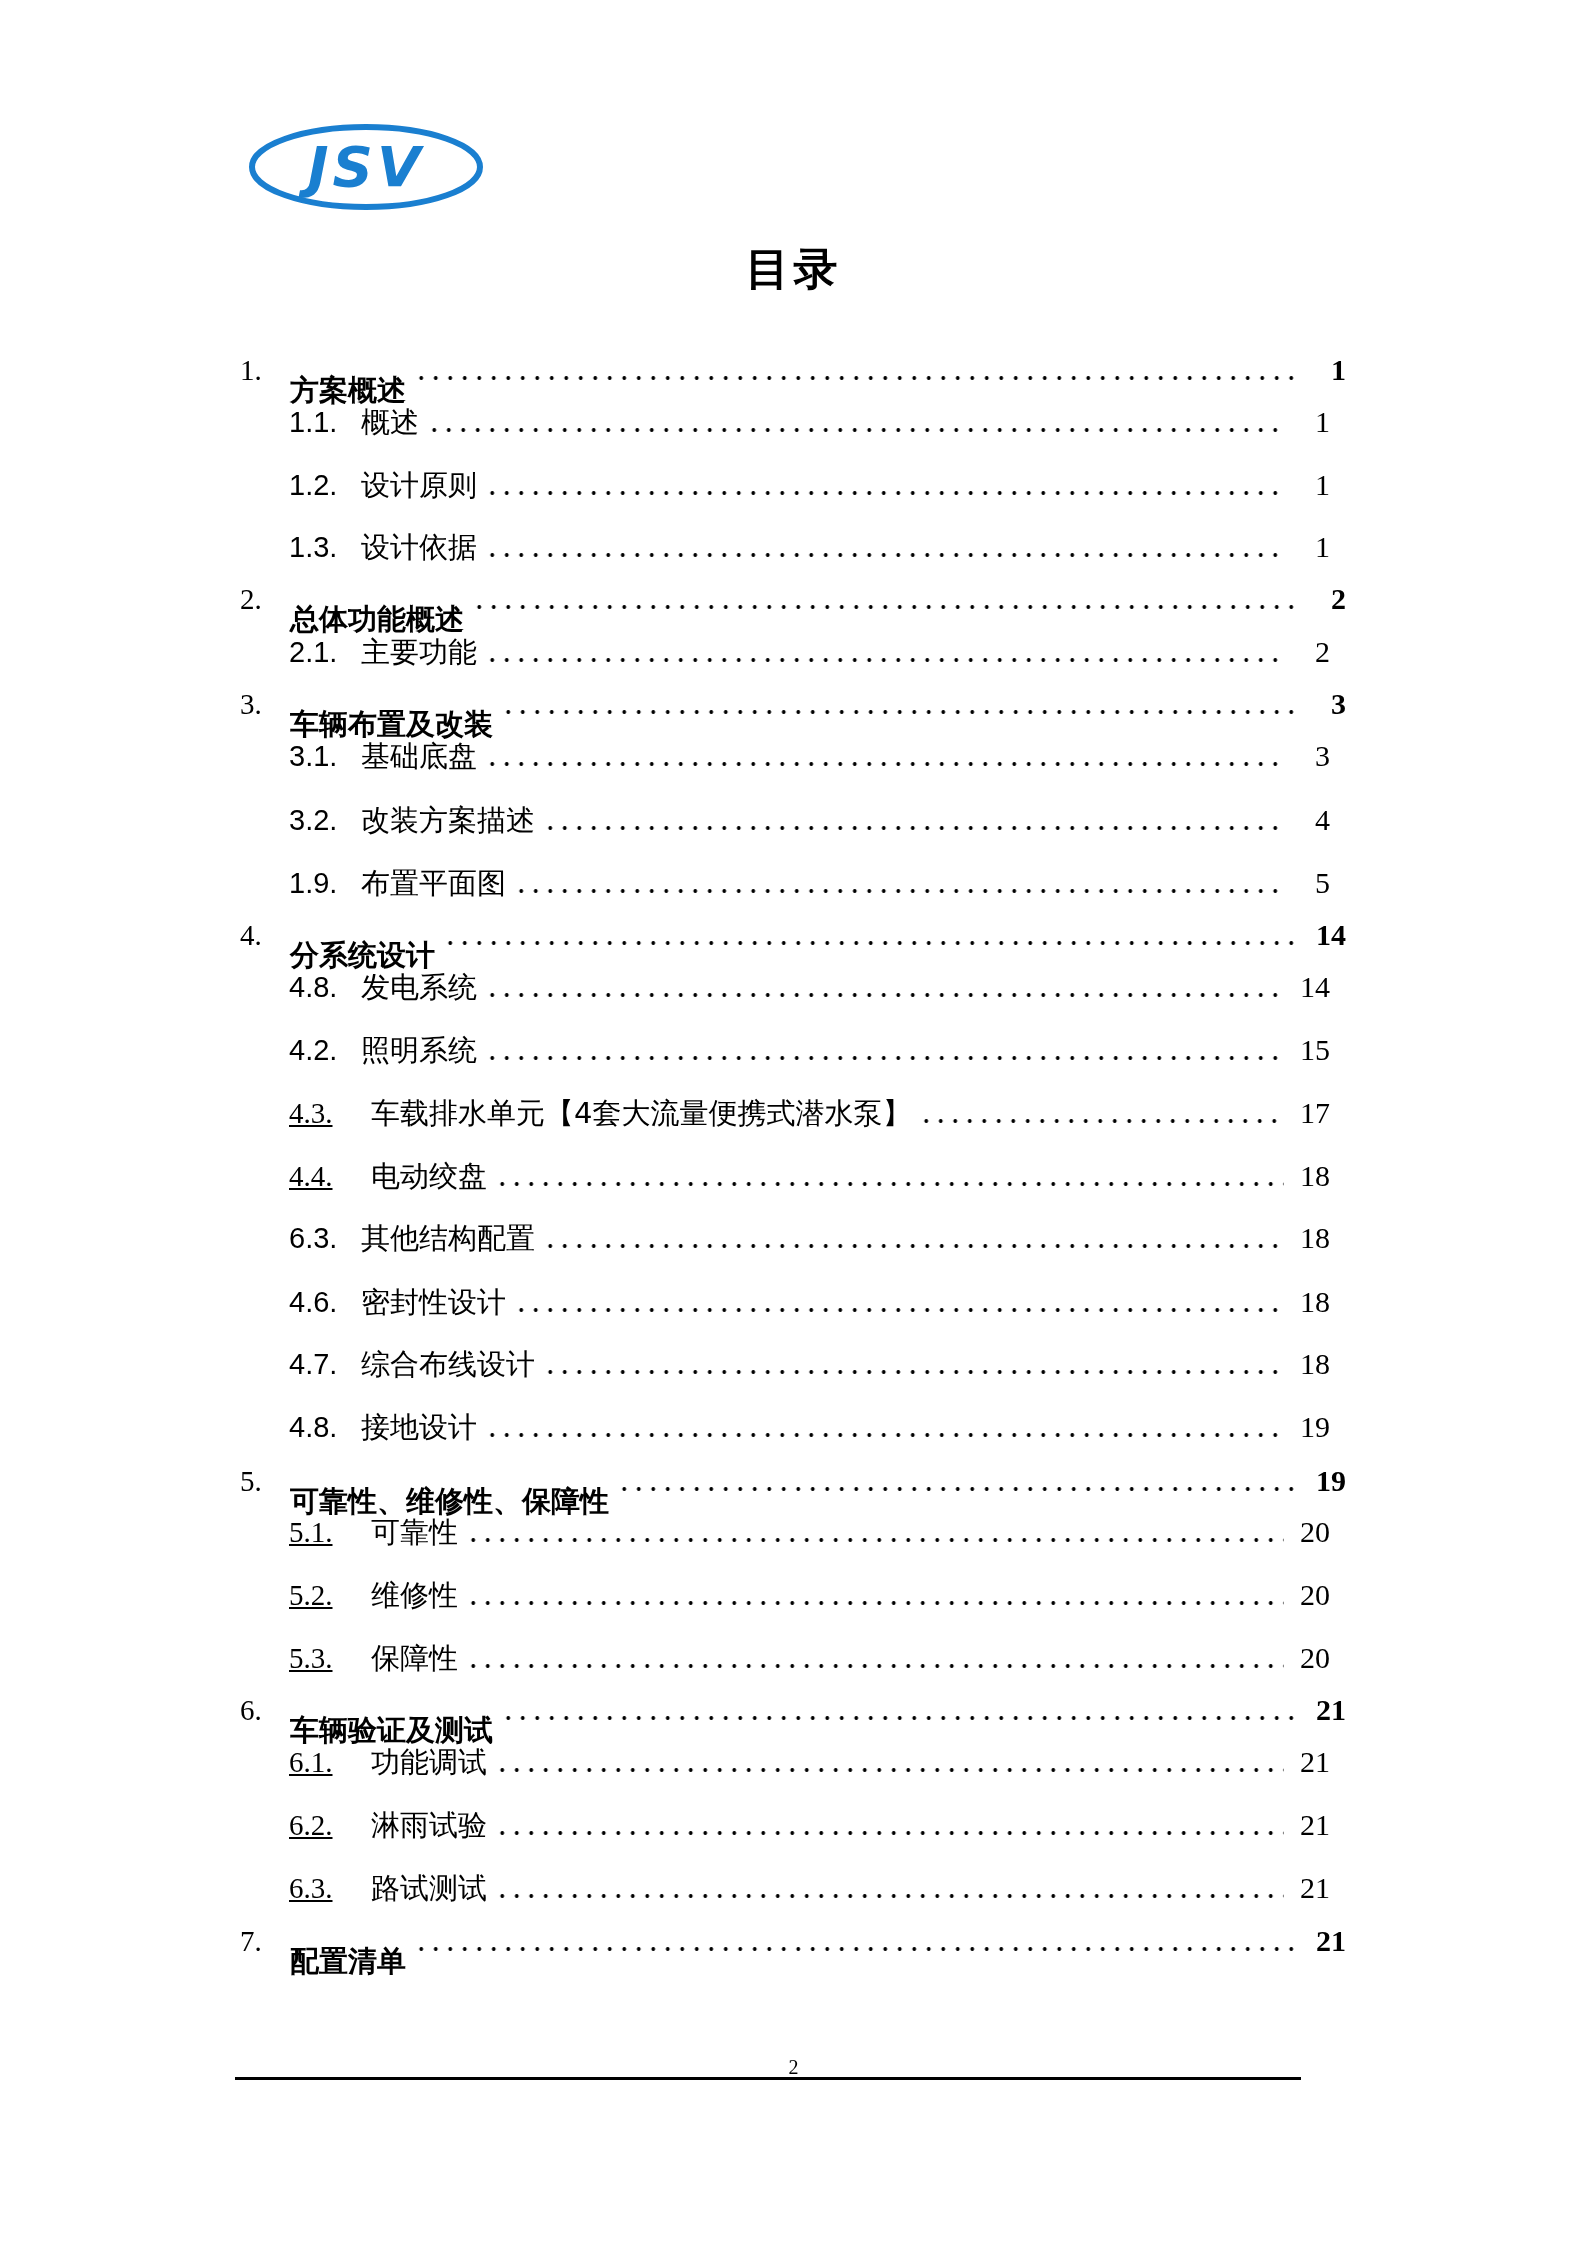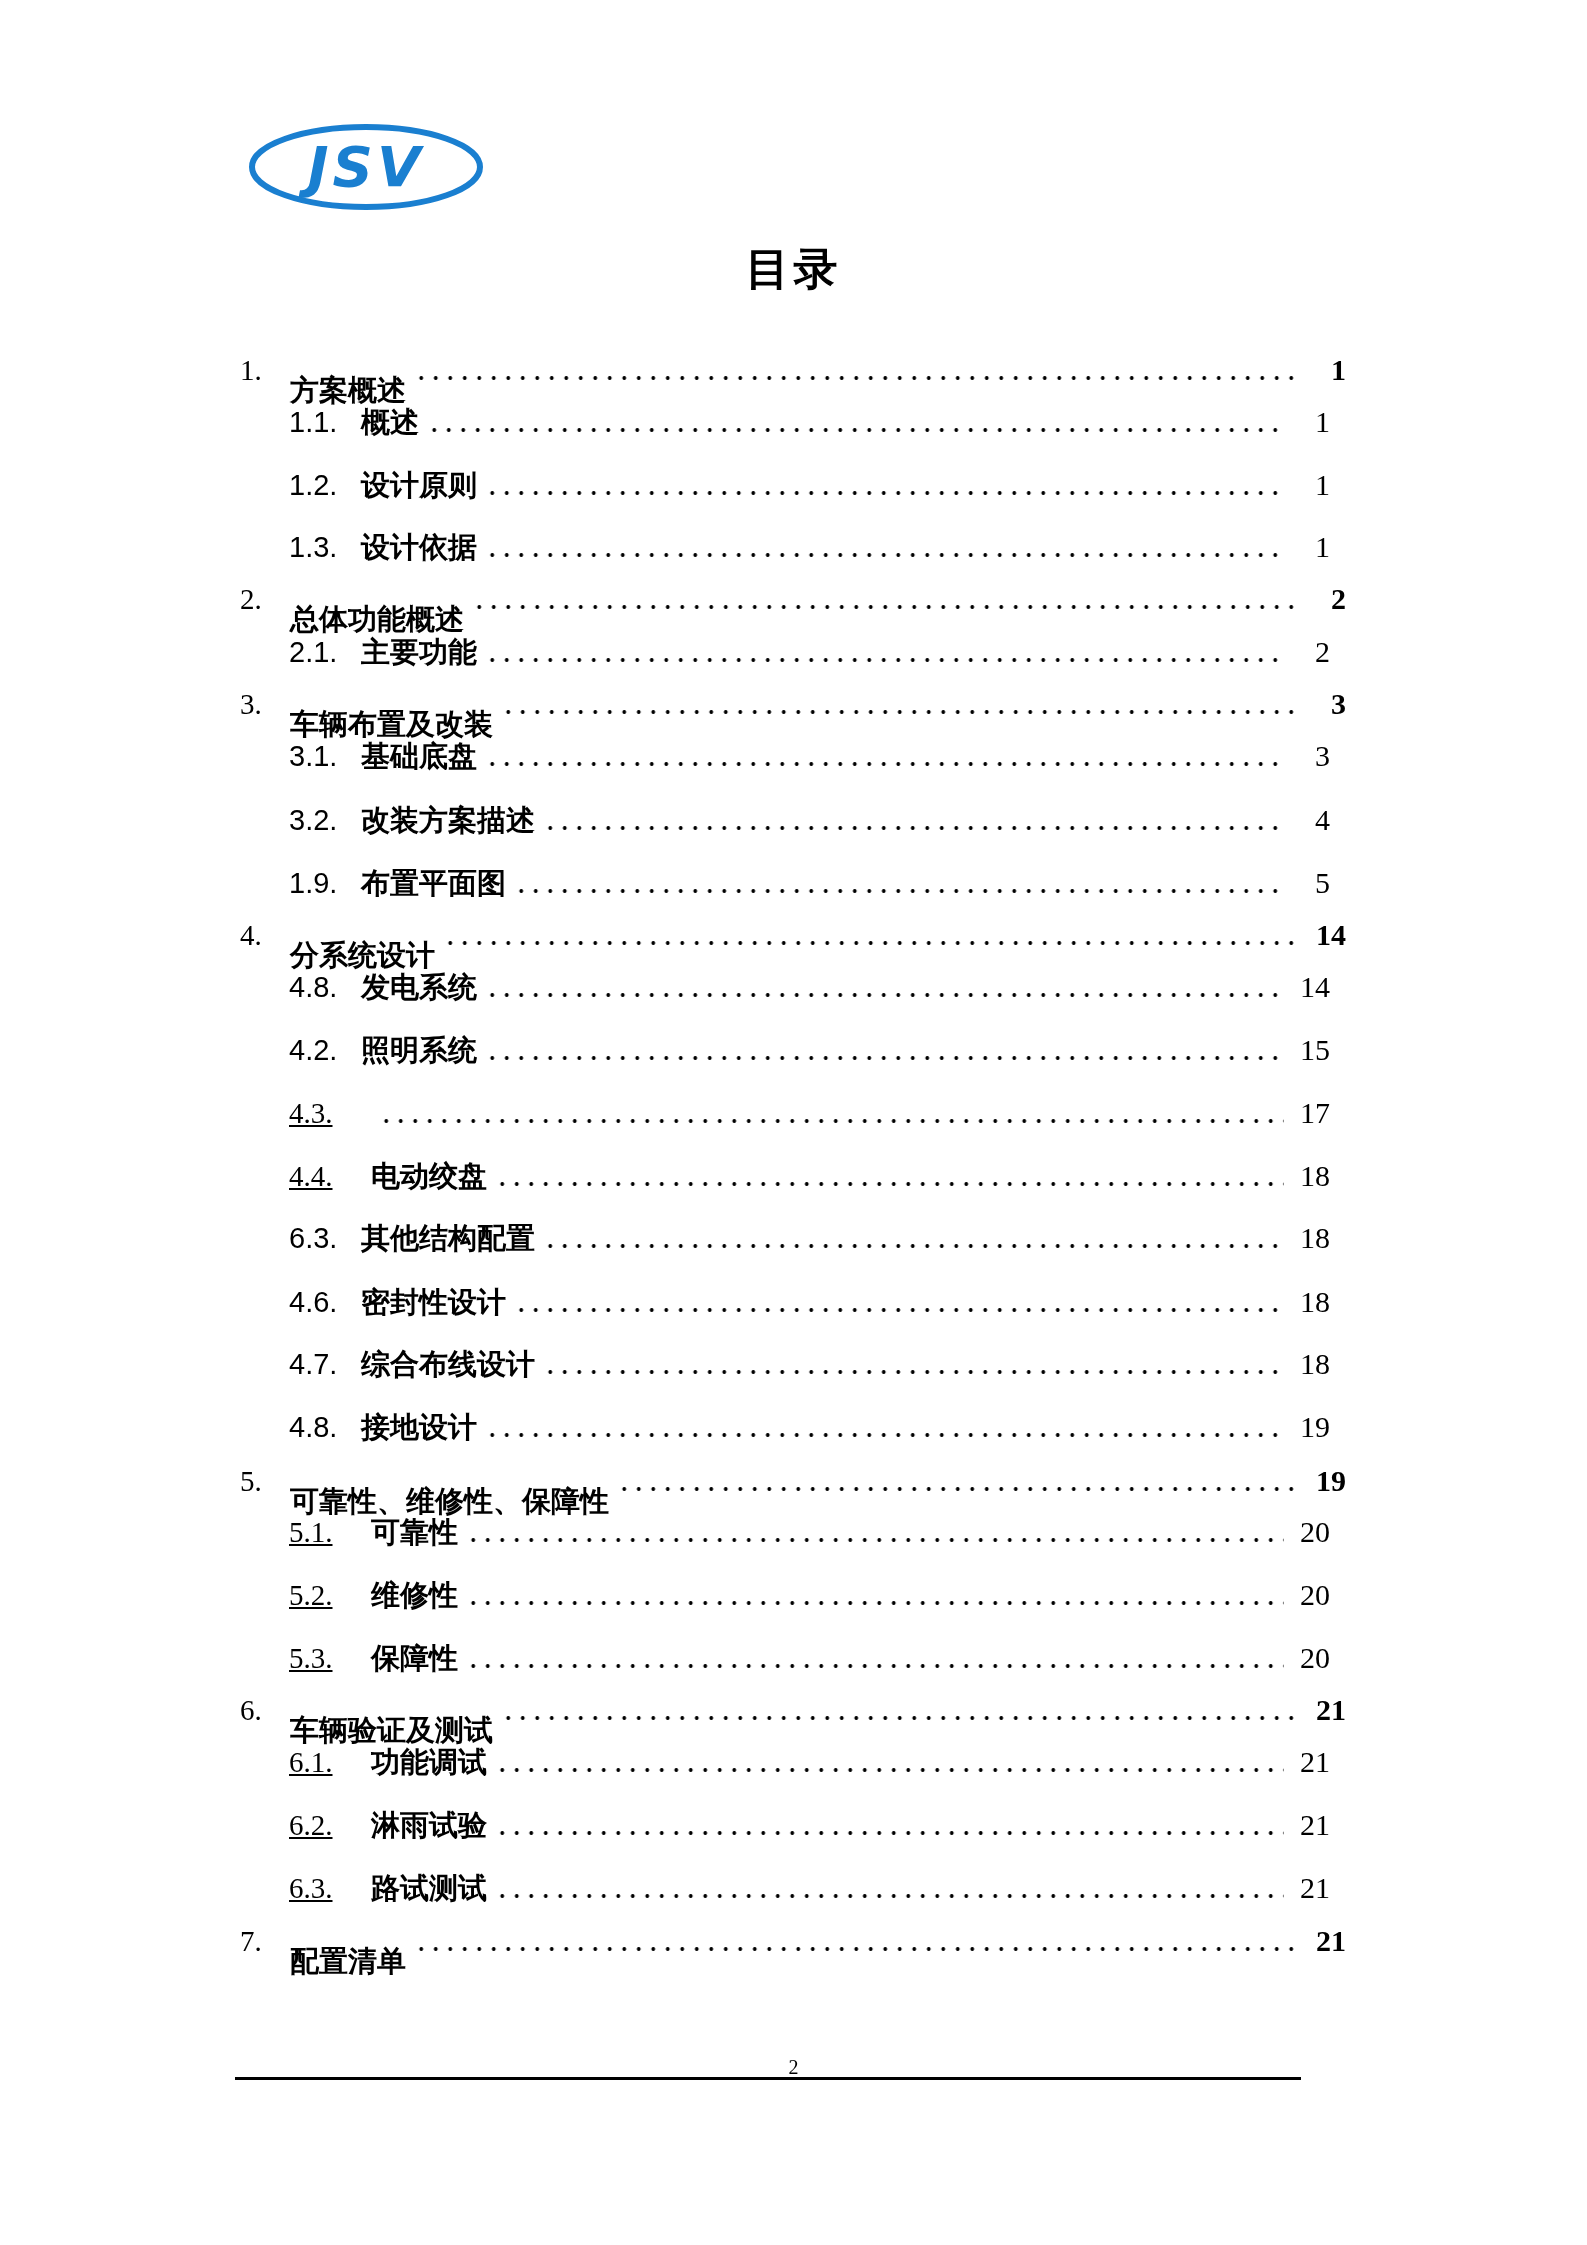--- a/index.html
+++ b/index.html
@@ -16,21 +16,21 @@
   }
   .row.l2 { left: 289px; width: 1041px; }
   .num { flex: 0 0 auto; white-space: pre; }
   .num.serif { font-family: "Liberation Serif", serif; }
   .num.sans { font-family: "Liberation Sans", sans-serif; }
   .l1 .num { width: 50px; }
   .l2 .num.sans { width: 72px; }
   .l2 .num.serif { width: 82px; text-decoration: underline; }
   .label { flex: 0 0 auto; white-space: nowrap; font-family: "DejaVu Sans", sans-serif; }
   .l1 .label { font-weight: bold; margin-top: 40px; }
-  .l2 .label { font-weight: bold; }
+  .l2 .label { font-weight: normal; }
   .leader {
     flex: 1 1 auto; height: 40px; margin: 0 10px 0 8px;
     background-image: radial-gradient(circle, #000 1.6px, transparent 2.2px);
     background-size: 14.5px 8px; background-repeat: repeat-x; background-position: 0 24px;
   }
   .page { flex: 0 0 auto; min-width: 36px; text-align: right; font-family: "Liberation Serif", serif; font-size: 30px; }
   .l1 .page { font-weight: bold; }
   .footer-num {
     position: absolute; left: 0; width: 1587px; top: 2056px; text-align: center;
     font-family: "Liberation Serif", serif; font-size: 20px;
@@ -121,20 +121,21 @@
       <span class="page">14</span>
     </div>
   <div class="row l2" style="top:1030px">
       <span class="num sans">4.2.</span>
       <span class="label">照明系统</span>
       <span class="leader"></span>
       <span class="page">15</span>
     </div>
   <div class="row l2" style="top:1093px">
       <span class="num serif">4.3.</span>
+      <span class="label">车载排水单元【4套大流量便携式潜水泵】</span>
       <span class="leader"></span>
       <span class="page">17</span>
     </div>
   <div class="row l2" style="top:1156px">
       <span class="num serif">4.4.</span>
       <span class="label">电动绞盘</span>
       <span class="leader"></span>
       <span class="page">18</span>
     </div>
   <div class="row l2" style="top:1218px">

